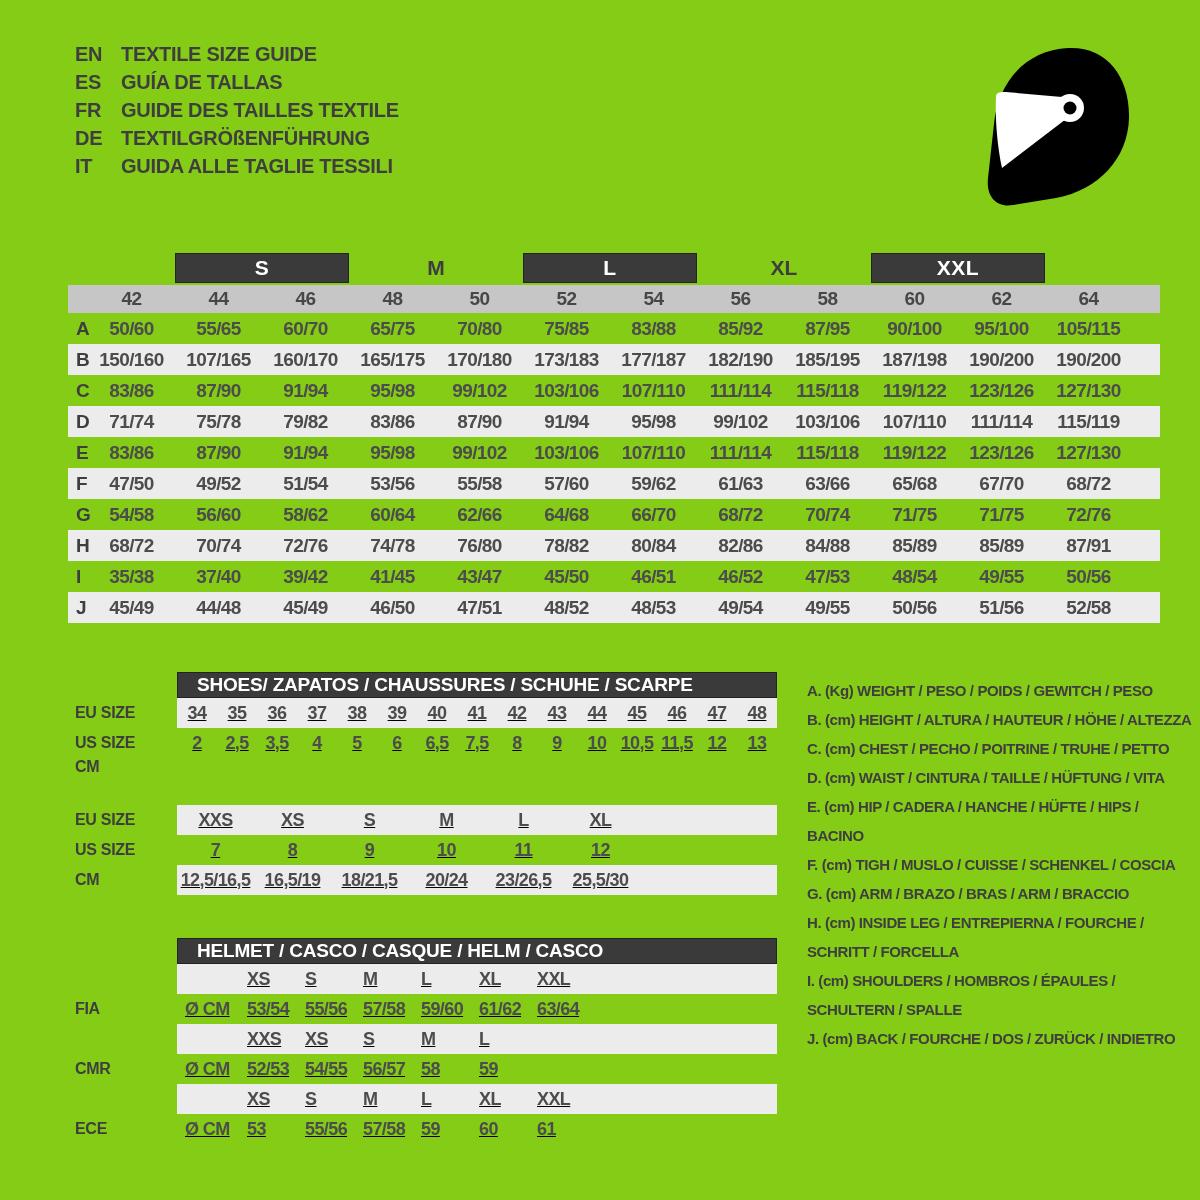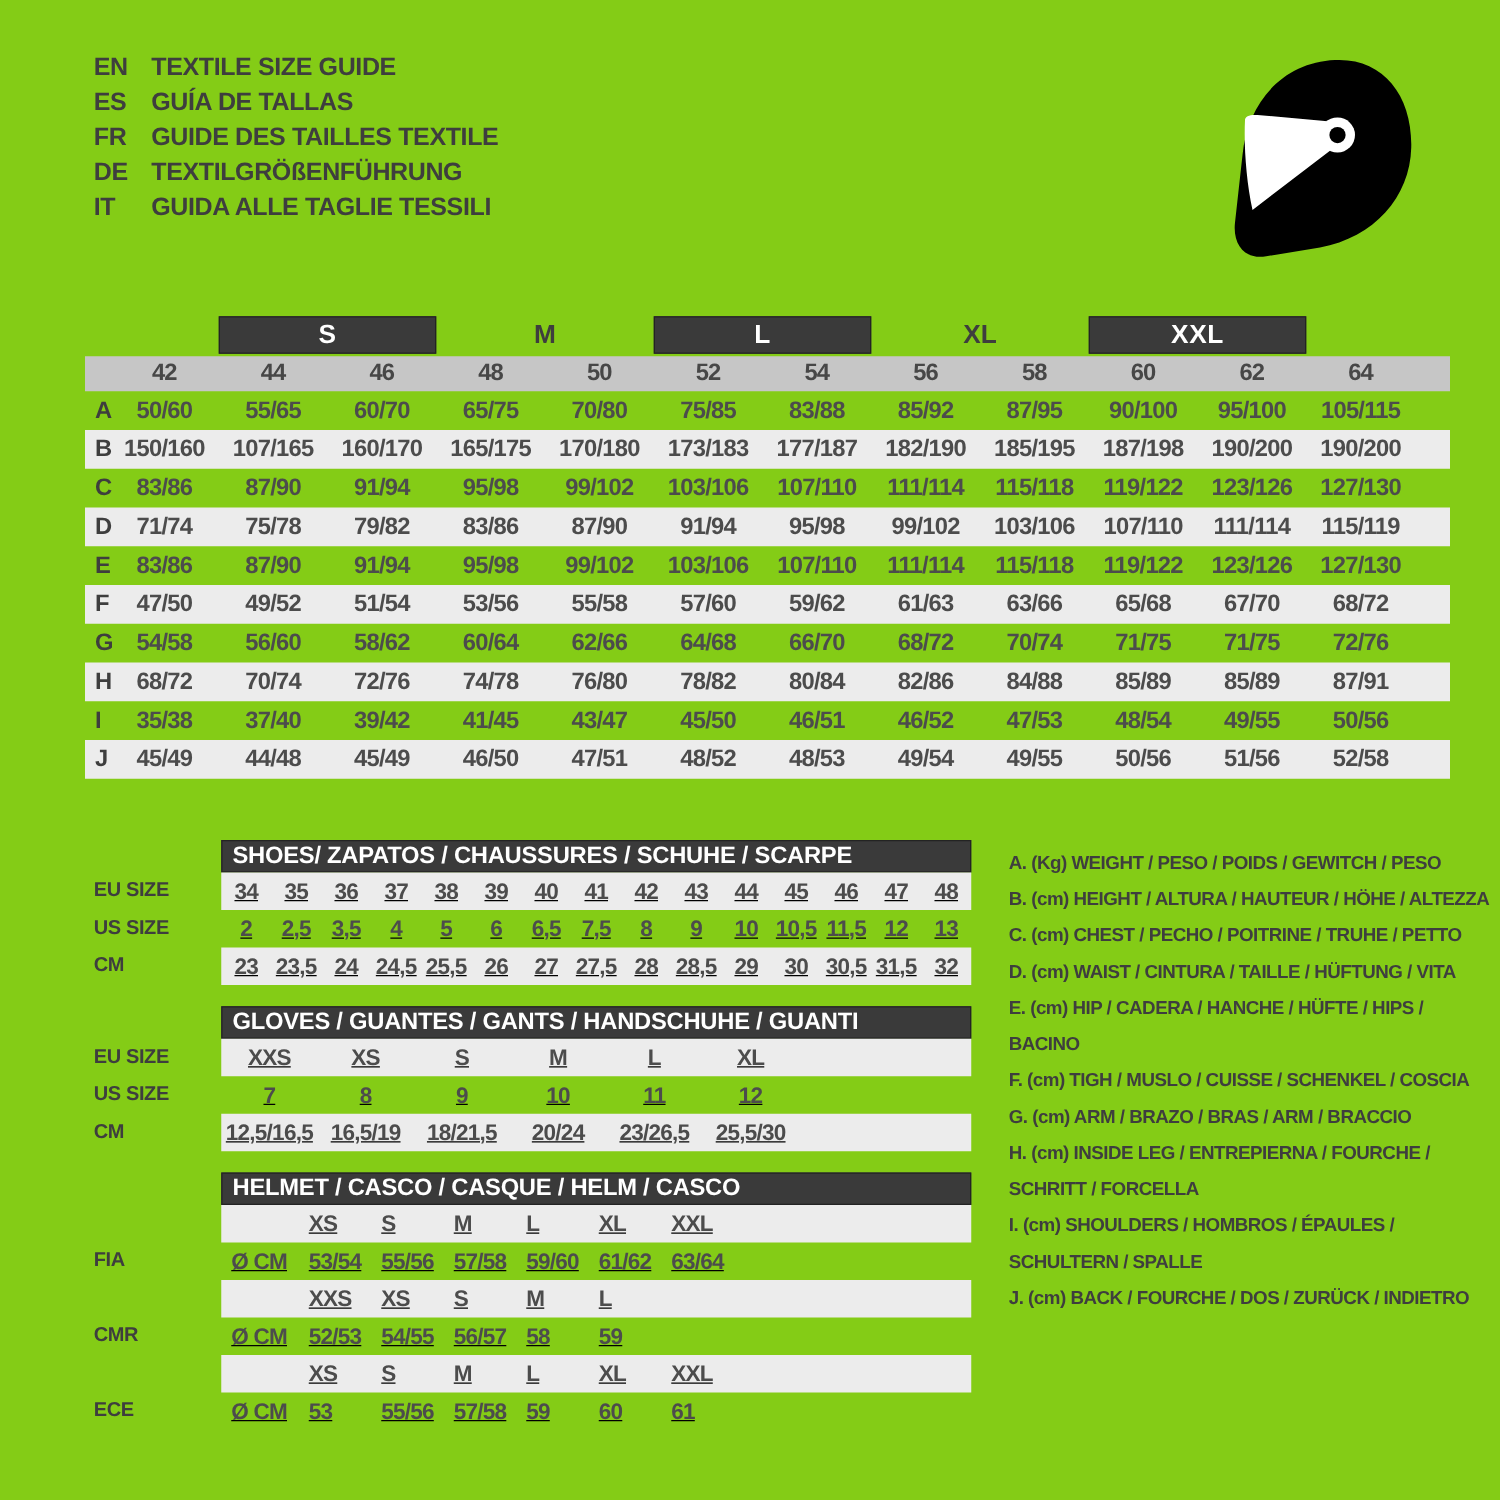--- a/index.html
+++ b/index.html
@@ -33,21 +33,21 @@
               font-size:19px;color:var(--ink);}
   
   .sub-table{position:absolute;left:68px;width:709px;}
   #shoes-table{top:672px;}
   #gloves-table{top:805px;}
   #helmet-table{top:938px;}
   .sub-row{display:flex;}
   .sub-label{width:109px;min-width:109px;display:flex;align-items:center;font-weight:700;font-size:16px;
              color:var(--ink);padding-left:7px;box-sizing:border-box;letter-spacing:-0.3px;}
   .sub-header{flex:1;background:var(--dark);border:1px solid #232323;color:var(--band-text);font-weight:700;
-              font-size:19px;display:flex;align-items:center;padding-left:8px;height:26px;box-sizing:border-box;
+              font-size:19px;display:flex;align-items:center;padding-left:19px;height:26px;box-sizing:border-box;
               letter-spacing:-0.2px;white-space:nowrap;text-align:right;}
   .sub-band{flex:1;display:grid;height:30px;text-decoration:underline;}
   .sub-band.gray{background:var(--rowalt);}
   .shoes-cols{grid-template-columns:repeat(15,1fr);}
   .gloves-cols{grid-template-columns:repeat(6,77px) 1fr;}
   .helmet-cols{grid-template-columns:68px repeat(6,58px) 1fr;}
   .sub-cell{display:flex;align-items:center;justify-content:center;font-weight:700;font-size:18px;
             color:var(--val);letter-spacing:-0.6px;white-space:nowrap;}
   .helmet-cols .sub-cell{justify-content:flex-start;padding-left:2px;}
   .helmet-cols .sub-cell:first-child{padding-left:8px;}
@@ -309,44 +309,23 @@
           <div class="sub-cell">9</div>
           <div class="sub-cell">10</div>
           <div class="sub-cell">10,5</div>
           <div class="sub-cell">11,5</div>
           <div class="sub-cell">12</div>
           <div class="sub-cell">13</div>
         </div>
       </div>
       <div class="sub-row">
         <div class="sub-label">CM</div>
-        <div class="sub-band shoes-cols gray">
-          <div class="sub-cell">23</div>
-          <div class="sub-cell">23,5</div>
-          <div class="sub-cell">24</div>
-          <div class="sub-cell">24,5</div>
-          <div class="sub-cell">25,5</div>
-          <div class="sub-cell">26</div>
-          <div class="sub-cell">27</div>
-          <div class="sub-cell">27,5</div>
-          <div class="sub-cell">28</div>
-          <div class="sub-cell">28,5</div>
-          <div class="sub-cell">29</div>
-          <div class="sub-cell">30</div>
-          <div class="sub-cell">30,5</div>
-          <div class="sub-cell">31,5</div>
-          <div class="sub-cell">32</div>
-        </div>
       </div>
     </section>
   <section class="sub-table" id="gloves-table">
-      <div class="sub-row">
-        <div class="sub-label"></div>
-        <div class="sub-header">GLOVES / GUANTES / GANTS / HANDSCHUHE / GUANTI</div>
-      </div>
       <div class="sub-row">
         <div class="sub-label">EU SIZE</div>
         <div class="sub-band gloves-cols gray">
           <div class="sub-cell">XXS</div>
           <div class="sub-cell">XS</div>
           <div class="sub-cell">S</div>
           <div class="sub-cell">M</div>
           <div class="sub-cell">L</div>
           <div class="sub-cell">XL</div>
         </div>

